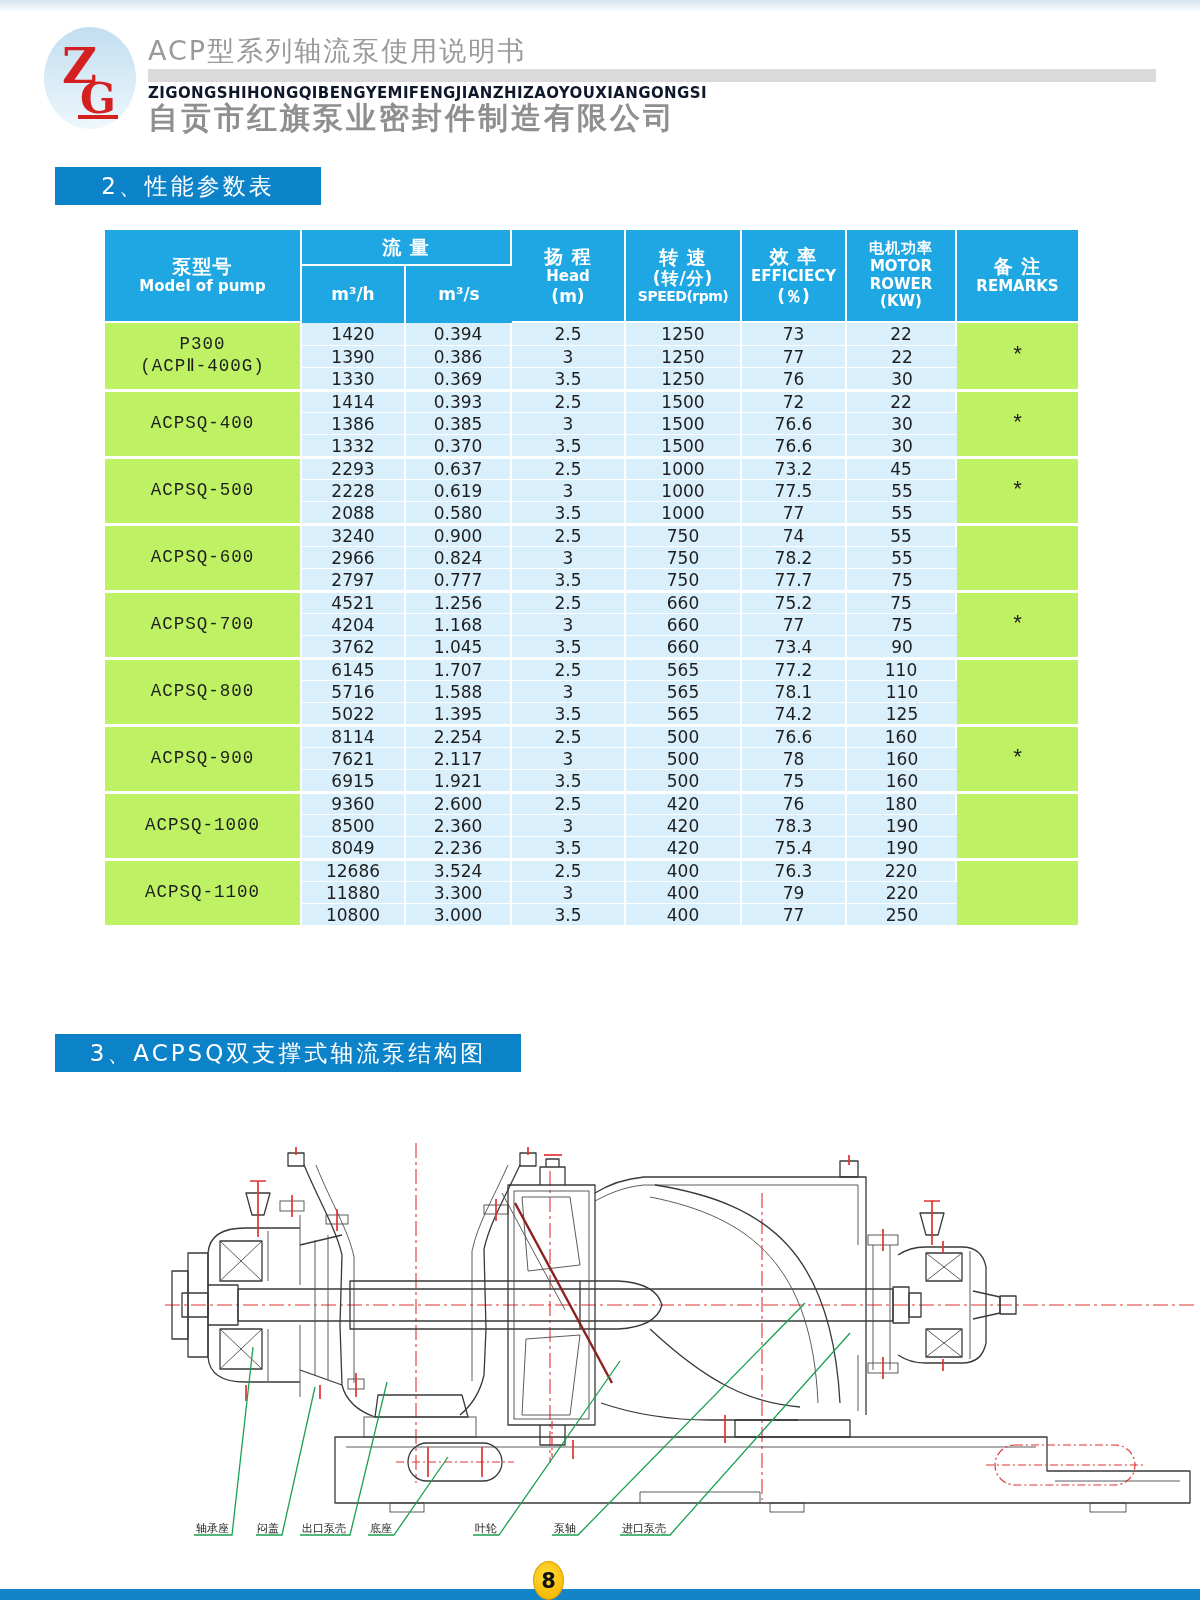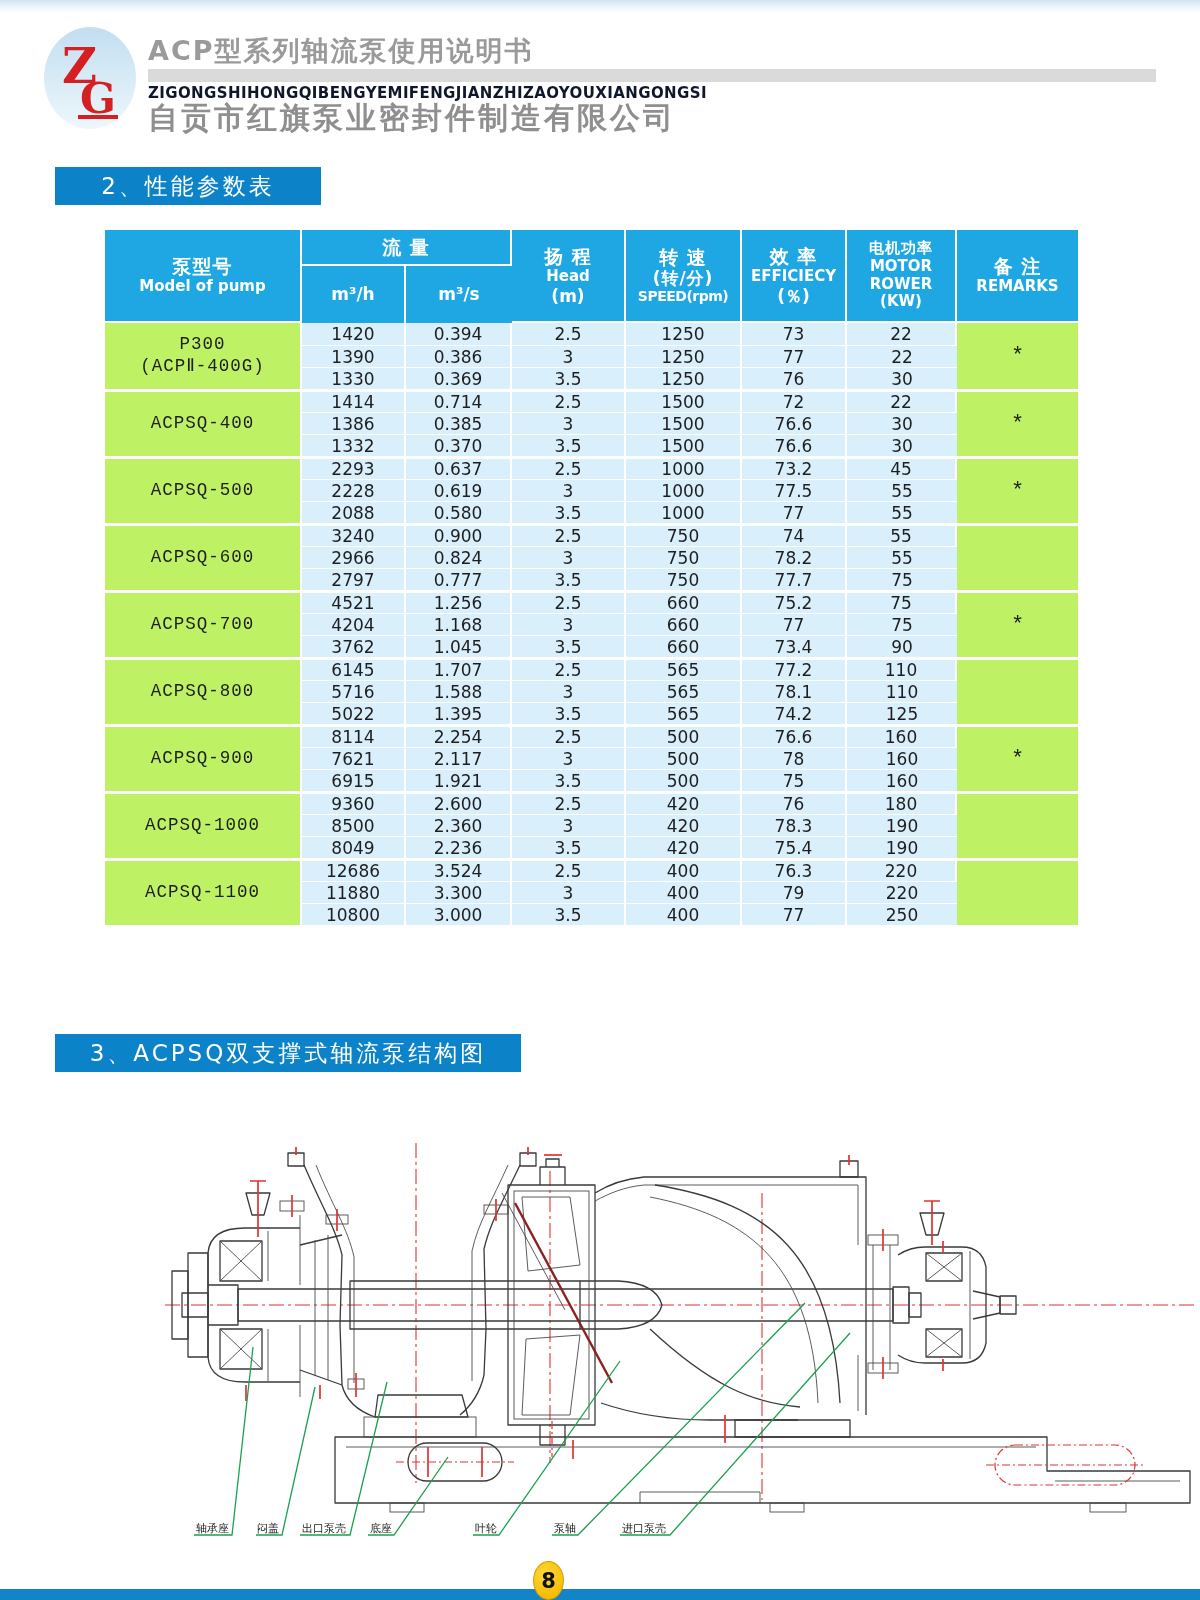--- a/index.html
+++ b/index.html
@@ -6,21 +6,21 @@
   body { width:1200px; height:1600px; position:relative; background:#ffffff;
          font-family:"DejaVu Sans", sans-serif; overflow:hidden; }
   .abs { position:absolute; }
 
   
   .top-strip { left:0; top:0; width:1200px; height:13px;
                background:linear-gradient(180deg,#d3e4f1 0%,#eef5fa 55%,#ffffff 100%); }
 
   
   .logo-wrap { left:44px; top:27px; width:93px; height:102px; }
-  .doc-title { left:148px; top:33px; font-size:27px; font-weight:bold; color:#9a9a9a;
+  .doc-title { left:148px; top:33px; font-size:27px; font-weight:normal; color:#9a9a9a;
                letter-spacing:2px; }
   .gray-bar { left:148px; top:69px; width:1008px; height:13px; background:#dadada; }
   .pinyin   { left:148px; top:84px; font-size:15px; font-weight:bold; color:#0f172a;
               letter-spacing:0.4px; }
   .company  { left:148px; top:98px; font-size:30px; font-weight:bold; color:#8f8f8f;
               letter-spacing:3px; }
 
   
   .sec-bar { background:#0c82c8; color:#ffffff; font-weight:normal; font-size:23px;
              display:flex; align-items:center; justify-content:center; letter-spacing:3px; }
@@ -177,21 +177,21 @@
           <td>3.5</td>
           <td>1250</td>
           <td>76</td>
           <td>30</td>
         </tr>
         <tr class="group-first">
           <td class="model-cell" rowspan="3">
             <div>ACPSQ-400</div>
           </td>
           <td>1414</td>
-          <td>0.714</td>
+          <td>0.393</td>
           <td>2.5</td>
           <td>1500</td>
           <td>72</td>
           <td>22</td>
           <td class="remark-cell" rowspan="3">*</td>
         </tr>
         <tr>
           <td>1386</td>
           <td>0.385</td>
           <td>3</td>

